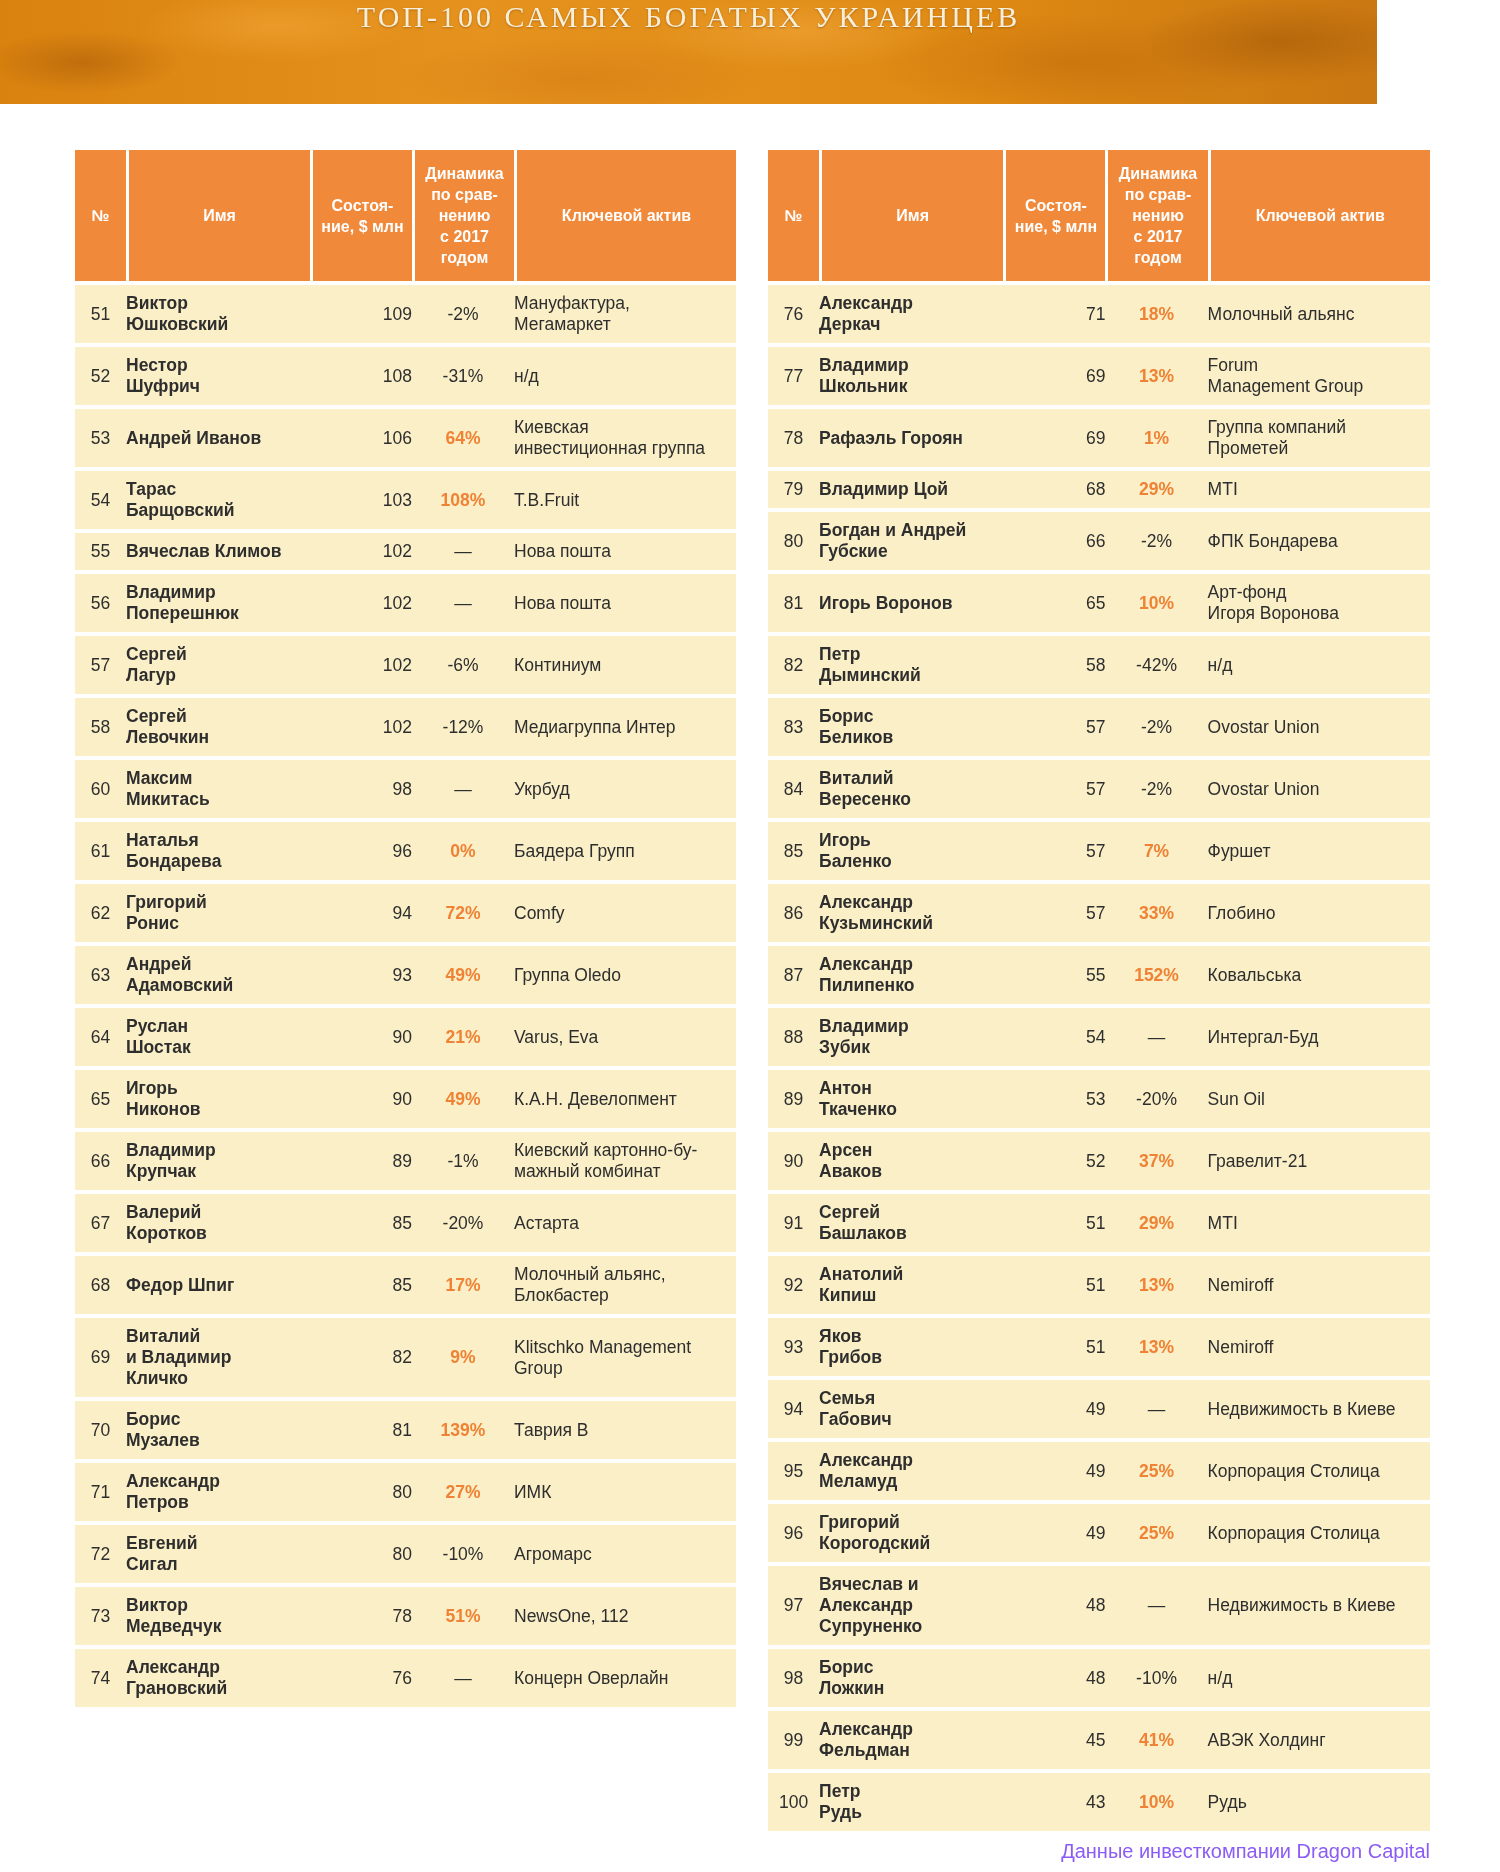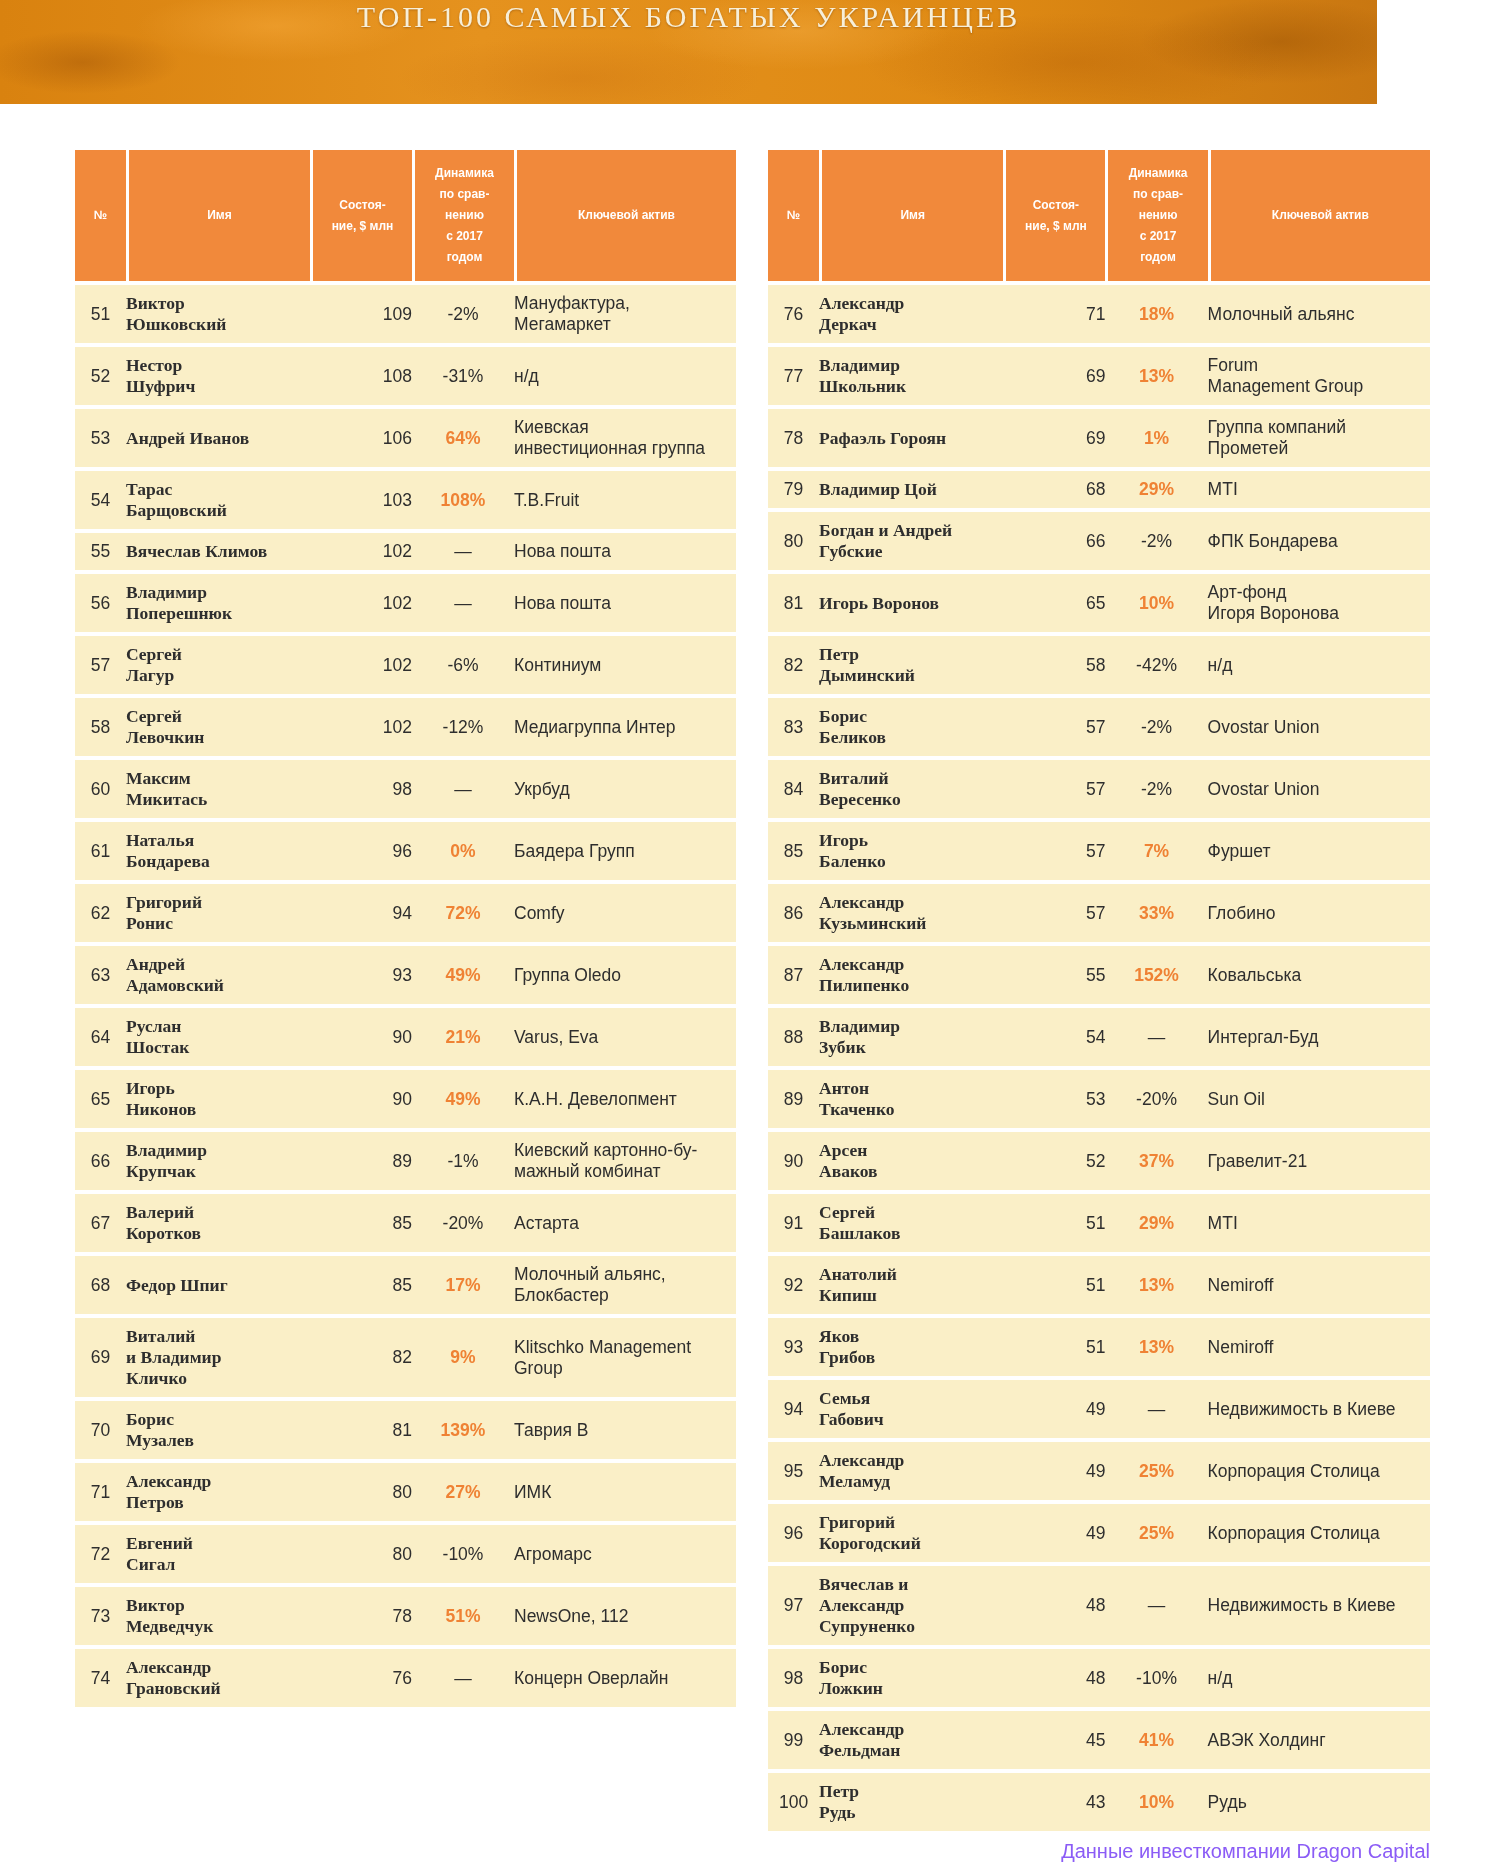--- a/index.html
+++ b/index.html
@@ -28,31 +28,31 @@
   }
   
   .tables{position:absolute;top:146px;left:75px;width:1360px;height:1700px;}
   table.rich{
     position:absolute;top:0;border-collapse:separate;border-spacing:0 4px;
     table-layout:fixed;
   }
   table.rich.left{left:0;width:661px;}
   table.rich.right{left:693px;width:662px;}
   table.rich th{
-    background:#F1893B;color:#ffffff;font-size:12px;line-height:21px;font-weight:700;
+    background:#F1893B;color:#ffffff;font-size:16px;line-height:21px;font-weight:700;
     text-align:center;vertical-align:middle;white-space:pre-line;
     height:131px;box-sizing:border-box;padding:4px 2px;
   }
   table.rich th + th{border-left:3px solid #ffffff;}
   table.rich td{
     background:#FAEFC7;vertical-align:middle;box-sizing:border-box;
     font-size:17.5px;line-height:21px;color:#2e2e2e;padding:8px 0;
   }
   td.rank{text-align:center;color:#3a3a3a;}
-  td.name{font-weight:700;color:#222222;white-space:pre-line;padding-left:10px;padding-right:4px;font-family:Liberation Serif, serif;}
+  td.name{font-weight:700;color:#222222;white-space:pre-line;padding-left:10px;padding-right:4px;}
   td.wealth{text-align:right;padding-right:14px;}
   td.change{text-align:center;}
   td.change.up{color:#EF8234;font-weight:700;}
   td.asset{white-space:pre-line;padding-left:10px;padding-right:6px;}
   
   .source-note{
     position:absolute;top:1840px;right:70px;
     font-size:20px;color:#8b5cf6;text-align:right;
   }
 </style>

